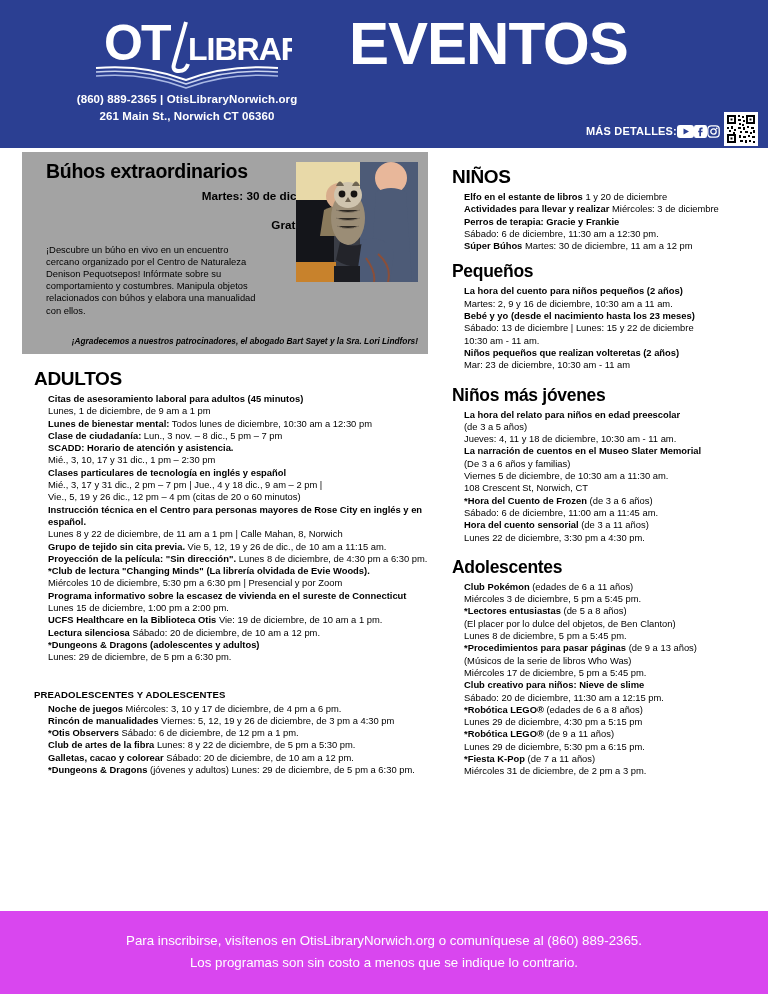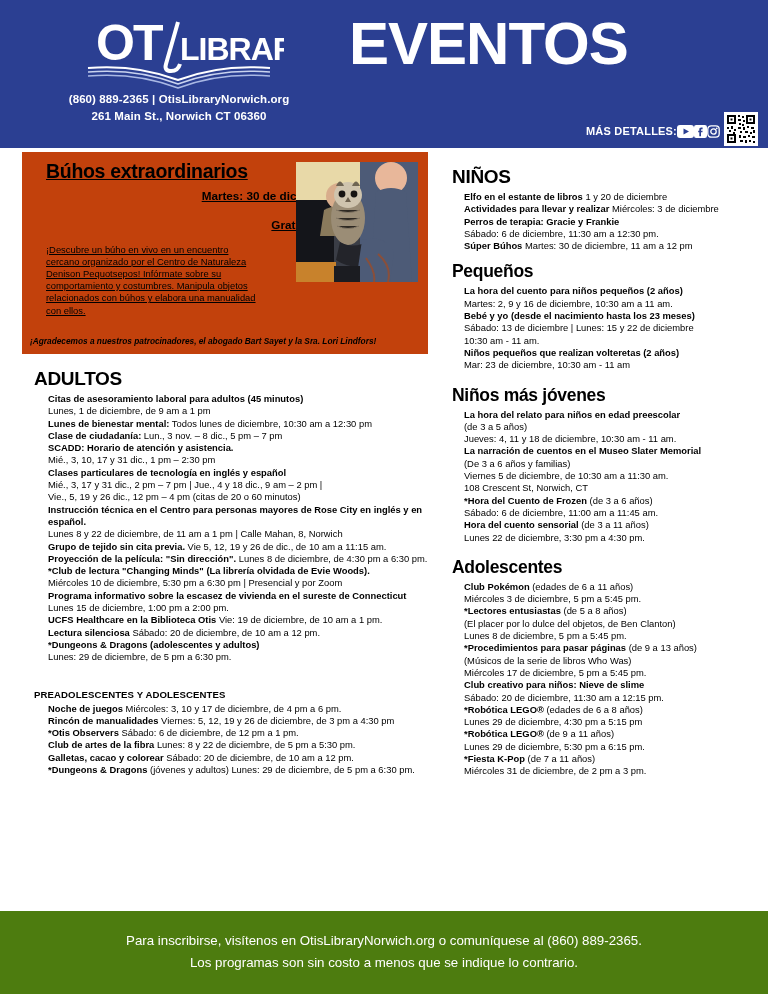--- a/index.html
+++ b/index.html
@@ -13,21 +13,21 @@
   }
 
   
   .header{
     position:relative;
     width:768px;height:148px;
     background:#2b3f92;
     box-sizing:border-box;
   }
   .logo-block{
-    position:absolute;left:4px;top:14px;width:350px;text-align:center;
+    position:absolute;left:12px;top:14px;width:350px;text-align:center;
   }
   .logo-mark{display:block;margin:0 auto;}
   .logo-contact{
     color:#ffffff;font-size:11.5px;line-height:15px;font-weight:bold;
     letter-spacing:.1px;margin-top:2px;
   }
   .events-block{
     position:absolute;left:345px;top:8px;width:420px;
   }
   .events-title{
@@ -40,37 +40,36 @@
   }
   .detalles-label{
     color:#fff;font-size:11px;font-weight:bold;letter-spacing:.2px;
   }
   .soc{display:inline-flex;align-items:center;}
   .qr{margin-left:4px;}
 
   
   .feature{
     position:absolute;left:22px;top:152px;width:406px;height:202px;
-    background:#c2410c;
+    background:#a3a3a3;
     box-sizing:border-box;
     padding:8px 10px 6px 24px;
-    text-decoration:underline;
   }
   .feature-title{
     font-size:19.5px;font-weight:bold;letter-spacing:-.3px;margin:0 0 6px 0;
   }
   .feature-when{
     font-size:11.7px;font-weight:bold;line-height:14.5px;margin:0;text-align:right;
   }
   .feature-desc{
     font-size:9.4px;line-height:12.2px;margin:11px 0 0 0;width:215px;
   }
   .feature-thanks{
-    position:absolute;left:8px;bottom:8px;width:372px;
-    font-size:8.3px;font-style:italic;font-weight:bold;text-align:left;
+    position:absolute;left:24px;bottom:8px;width:372px;
+    font-size:8.3px;font-style:italic;font-weight:bold;text-align:right;
   }
   .feature-photo{
     position:absolute;right:10px;top:10px;width:122px;height:120px;
     overflow:hidden;
   }
 
   
   .col-left{
     position:absolute;left:34px;top:368px;width:400px;
   }
@@ -90,21 +89,21 @@
   .items li{
     font-size:9.4px;line-height:12.3px;margin:0 0 0 0;
   }
   .b{font-weight:bold;}
   .gap{height:9px;}
   .gap-l{height:13px;}
 
   
   .footer{
     position:absolute;left:0;bottom:0;width:768px;height:83px;
-    background:#4d7c0f;
+    background:#d946ef;
     display:flex;flex-direction:column;align-items:center;justify-content:flex-start;
     padding-top:19px;box-sizing:border-box;
   }
   .footer-line{
     color:#fff;font-size:13.3px;line-height:22px;text-align:center;
   }
 </style>
 </head>
 <body>
 

